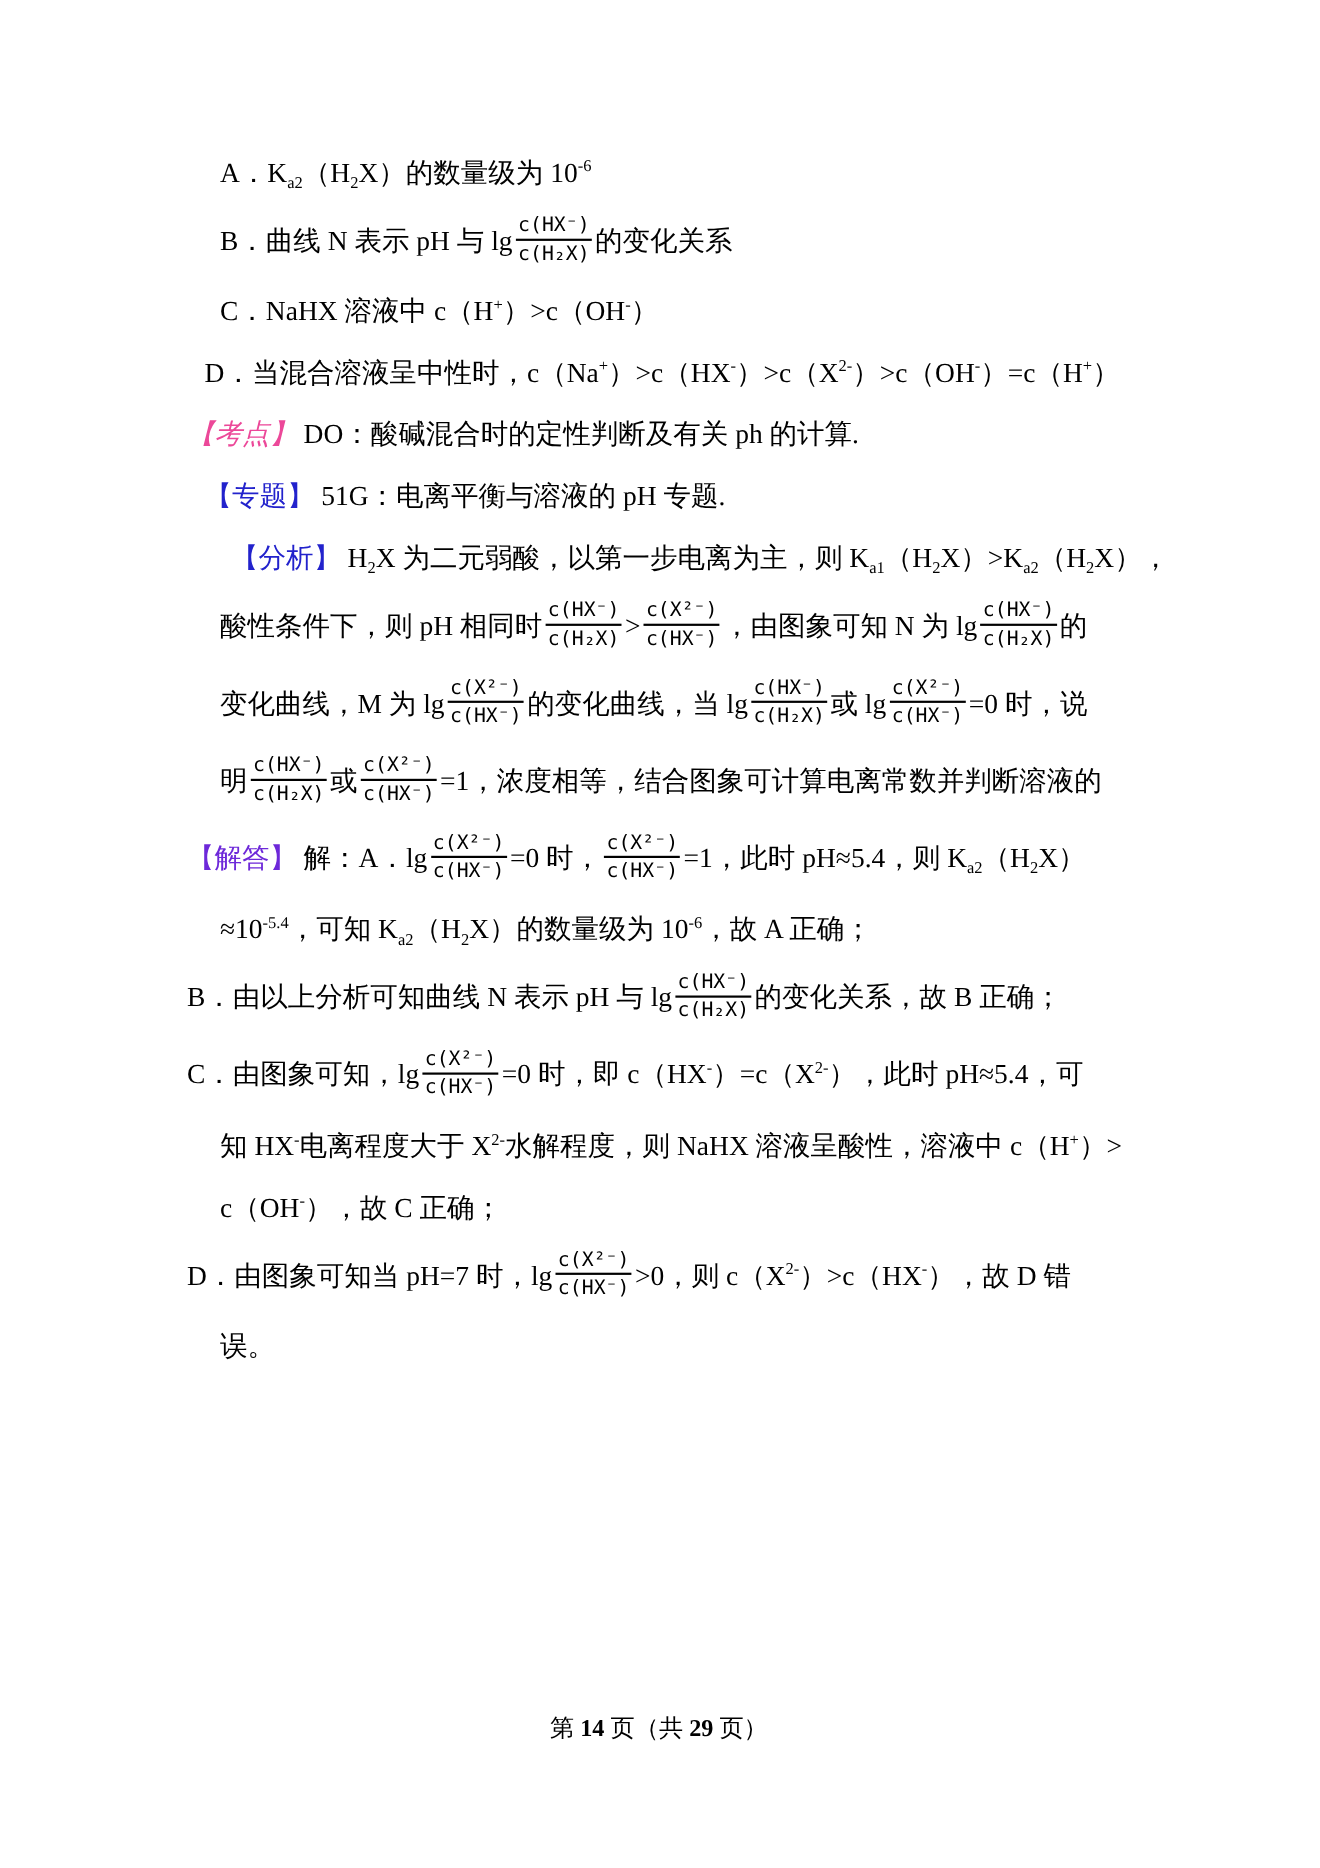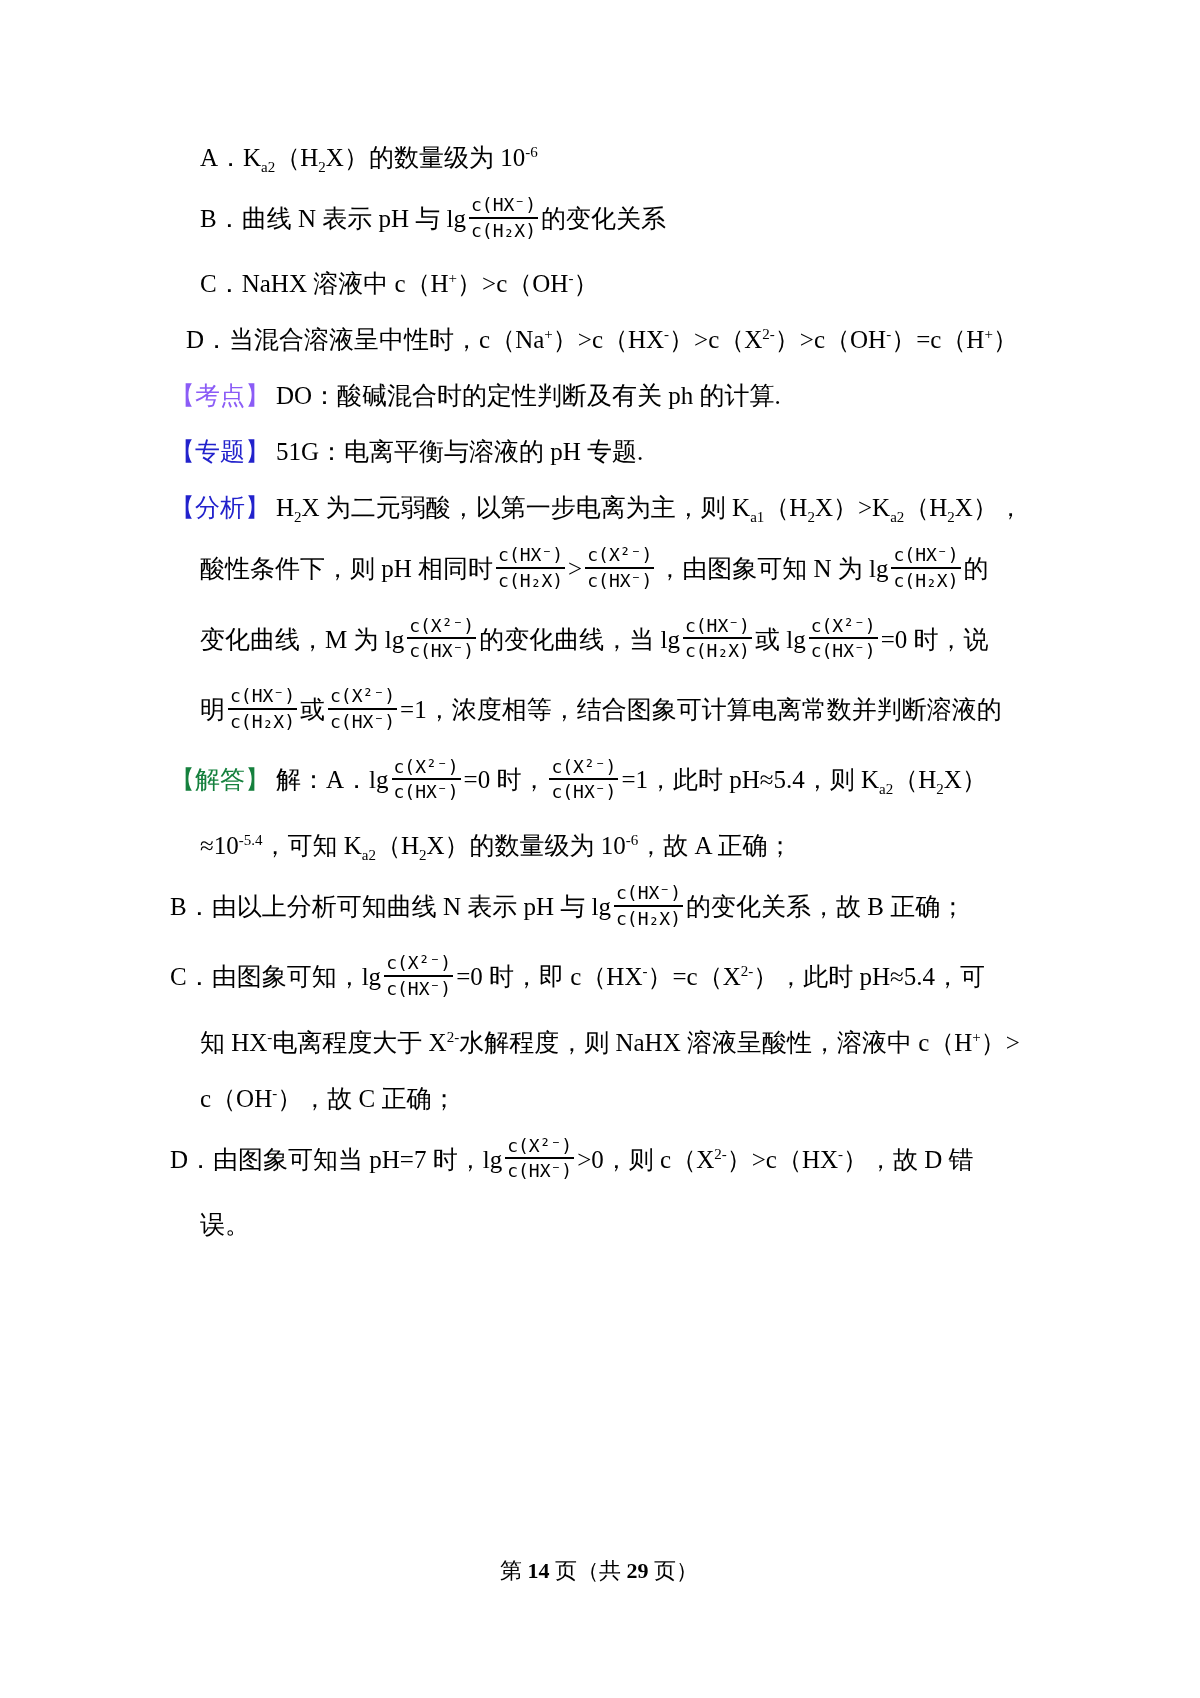--- a/index.html
+++ b/index.html
@@ -77,30 +77,30 @@
 <body>
 
 <div class="page">
   <div class="content">
 
     <p class="line opt opt-a">A．K<sub>a2</sub>（H<sub>2</sub>X）的数量级为 10<sup>-6</sup></p>
     <p class="line opt opt-b">B．曲线 N 表示 pH 与 lg<span class="frac"><span class="num">c(HX⁻)</span><span class="den">c(H₂X)</span></span>的变化关系</p>
     <p class="line opt opt-c">C．NaHX 溶液中 c（H<sup>+</sup>）&gt;c（OH<sup>-</sup>）</p>
     <p class="line opt-d">D．当混合溶液呈中性时，c（Na<sup>+</sup>）&gt;c（HX<sup>-</sup>）&gt;c（X<sup>2-</sup>）&gt;c（OH<sup>-</sup>）=c（H<sup>+</sup>）</p>
 
-    <p class="line mb-kaodian"><span class="seclabel" style="color: #8b5cf6;">【考点】</span><span>DO：酸碱混合时的定性判断及有关 ph 的计算.</span></p>
+    <p class="line mb-kaodian"><span class="seclabel" style="color: #ec4899; font-style: italic;">【考点】</span><span>DO：酸碱混合时的定性判断及有关 ph 的计算.</span></p>
 
-    <p class="line mb-zhuanti"><span class="seclabel" style="color: rgb(34, 34, 204);">【专题】</span><span>51G：电离平衡与溶液的 pH 专题.</span></p>
+    <p class="line mb-zhuanti"><span class="seclabel" style="color: rgb(34, 34, 204); margin-left: 16px;">【专题】</span><span>51G：电离平衡与溶液的 pH 专题.</span></p>
 
-    <p class="line mb-sm"><span class="seclabel" style="color: rgb(34, 34, 204);">【分析】</span><span>H<sub>2</sub>X 为二元弱酸，以第一步电离为主，则 K<sub>a1</sub>（H<sub>2</sub>X）&gt;K<sub>a2</sub>（H<sub>2</sub>X），</span></p>
+    <p class="line mb-sm"><span class="seclabel" style="color: rgb(34, 34, 204); margin-left: 40px;">【分析】</span><span>H<sub>2</sub>X 为二元弱酸，以第一步电离为主，则 K<sub>a1</sub>（H<sub>2</sub>X）&gt;K<sub>a2</sub>（H<sub>2</sub>X），</span></p>
     <p class="line indent mb-sm">酸性条件下，则 pH 相同时<span class="frac"><span class="num">c(HX⁻)</span><span class="den">c(H₂X)</span></span>&gt;<span class="frac"><span class="num">c(X²⁻)</span><span class="den">c(HX⁻)</span></span>，由图象可知 N 为 lg<span class="frac"><span class="num">c(HX⁻)</span><span class="den">c(H₂X)</span></span>的</p>
     <p class="line indent mb-sm">变化曲线，M 为 lg<span class="frac"><span class="num">c(X²⁻)</span><span class="den">c(HX⁻)</span></span>的变化曲线，当 lg<span class="frac"><span class="num">c(HX⁻)</span><span class="den">c(H₂X)</span></span>或 lg<span class="frac"><span class="num">c(X²⁻)</span><span class="den">c(HX⁻)</span></span>=0 时，说</p>
     <p class="line indent mb-md">明<span class="frac"><span class="num">c(HX⁻)</span><span class="den">c(H₂X)</span></span>或<span class="frac"><span class="num">c(X²⁻)</span><span class="den">c(HX⁻)</span></span>=1，浓度相等，结合图象可计算电离常数并判断溶液的</p>
 
-    <p class="line mb-sm"><span class="seclabel" style="color: #15803d; text-align: center;">【解答】</span><span>解：A．lg<span class="frac"><span class="num">c(X²⁻)</span><span class="den">c(HX⁻)</span></span>=0 时，<span class="frac"><span class="num">c(X²⁻)</span><span class="den">c(HX⁻)</span></span>=1，此时 pH≈5.4，则 K<sub>a2</sub>（H<sub>2</sub>X）</span></p>
+    <p class="line mb-sm"><span class="seclabel" style="color: #6d28d9; text-align: center;">【解答】</span><span>解：A．lg<span class="frac"><span class="num">c(X²⁻)</span><span class="den">c(HX⁻)</span></span>=0 时，<span class="frac"><span class="num">c(X²⁻)</span><span class="den">c(HX⁻)</span></span>=1，此时 pH≈5.4，则 K<sub>a2</sub>（H<sub>2</sub>X）</span></p>
     <p class="line indent mb-lg">≈10<sup>-5.4</sup>，可知 K<sub>a2</sub>（H<sub>2</sub>X）的数量级为 10<sup>-6</sup>，故 A 正确；</p>
     <p class="line mb-md">B．由以上分析可知曲线 N 表示 pH 与 lg<span class="frac"><span class="num">c(HX⁻)</span><span class="den">c(H₂X)</span></span>的变化关系，故 B 正确；</p>
     <p class="line mb-sm">C．由图象可知，lg<span class="frac"><span class="num">c(X²⁻)</span><span class="den">c(HX⁻)</span></span>=0 时，即 c（HX<sup>-</sup>）=c（X<sup>2-</sup>），此时 pH≈5.4，可</p>
     <p class="line indent mb-md">知 HX<sup>-</sup>电离程度大于 X<sup>2-</sup>水解程度，则 NaHX 溶液呈酸性，溶液中 c（H<sup>+</sup>）&gt;</p>
     <p class="line indent mb-lg">c（OH<sup>-</sup>），故 C 正确；</p>
     <p class="line mb-md">D．由图象可知当 pH=7 时，lg<span class="frac"><span class="num">c(X²⁻)</span><span class="den">c(HX⁻)</span></span>&gt;0，则 c（X<sup>2-</sup>）&gt;c（HX<sup>-</sup>），故 D 错</p>
     <p class="line indent">误。</p>
 
   </div>
 

